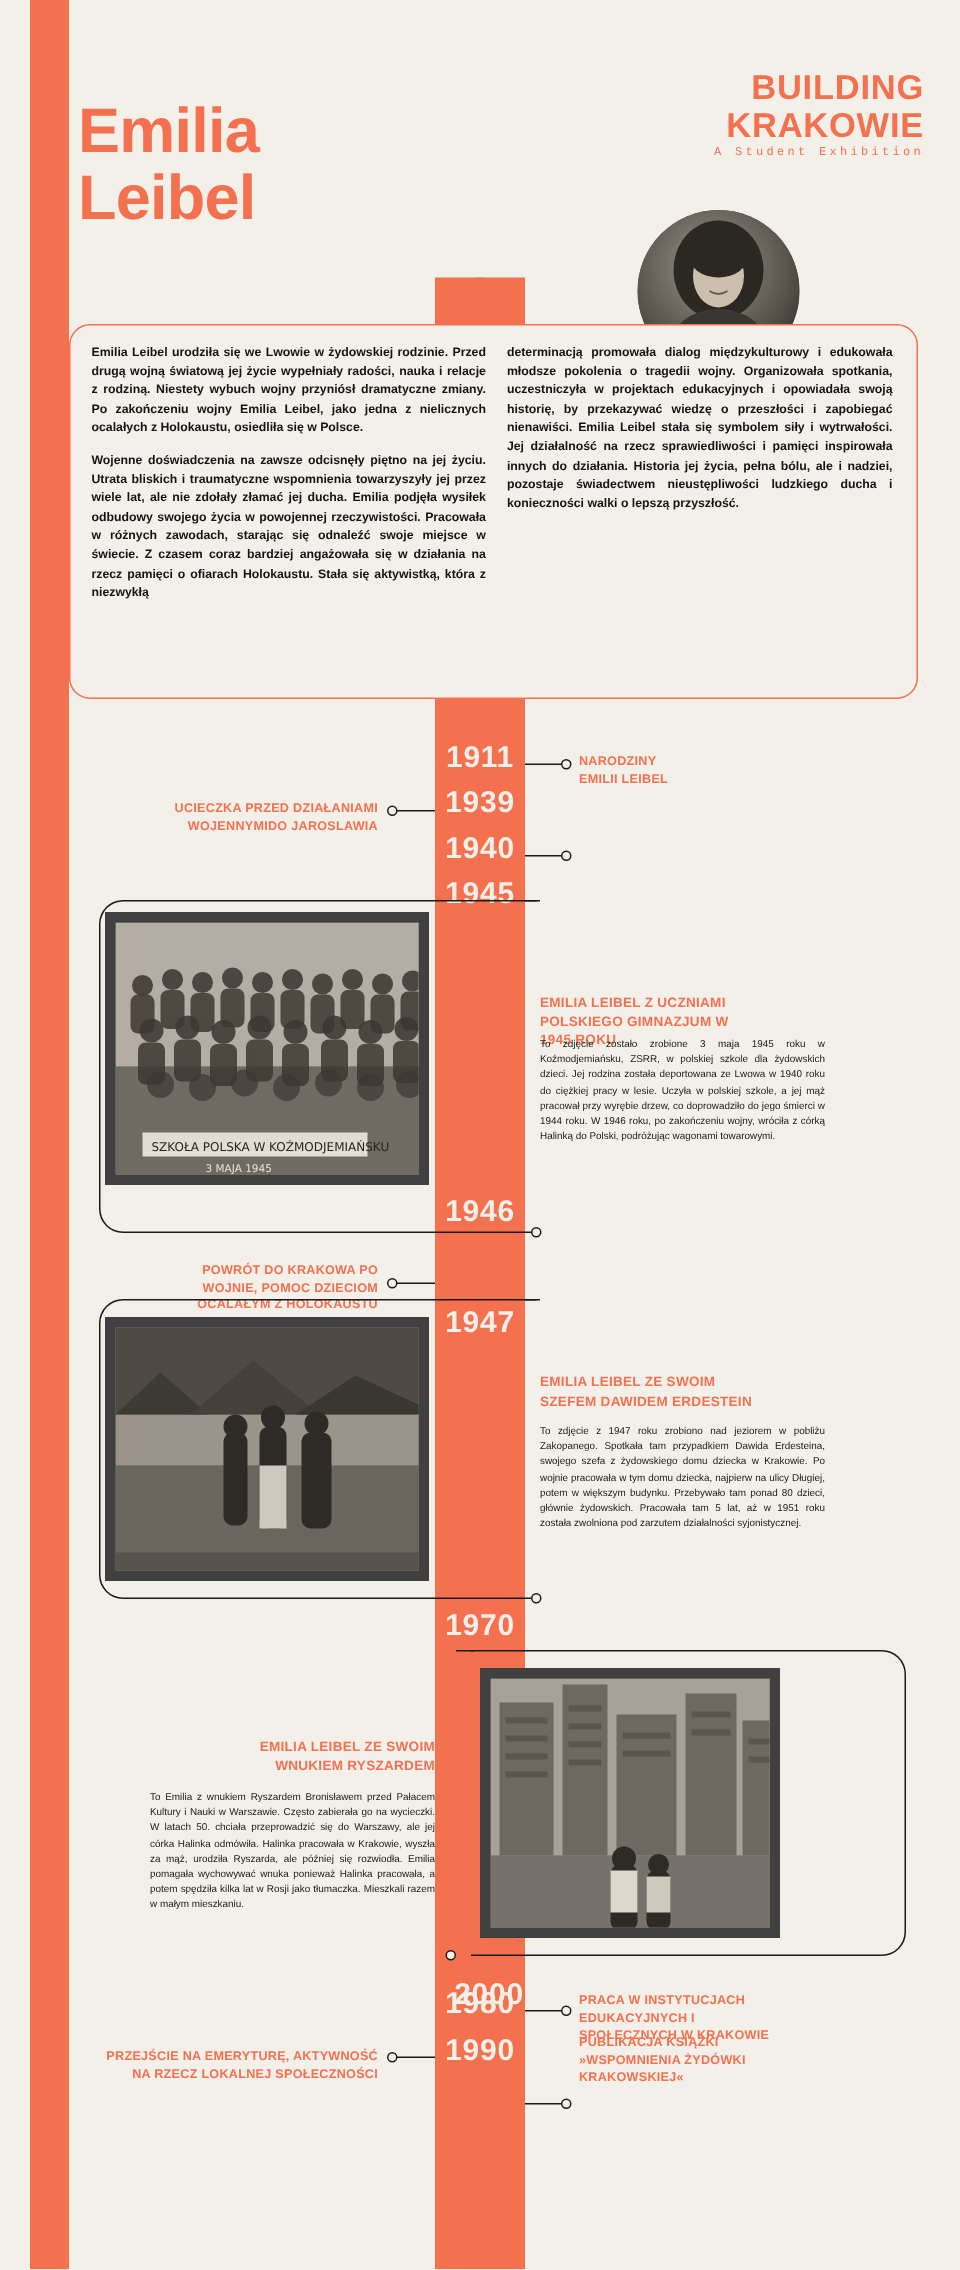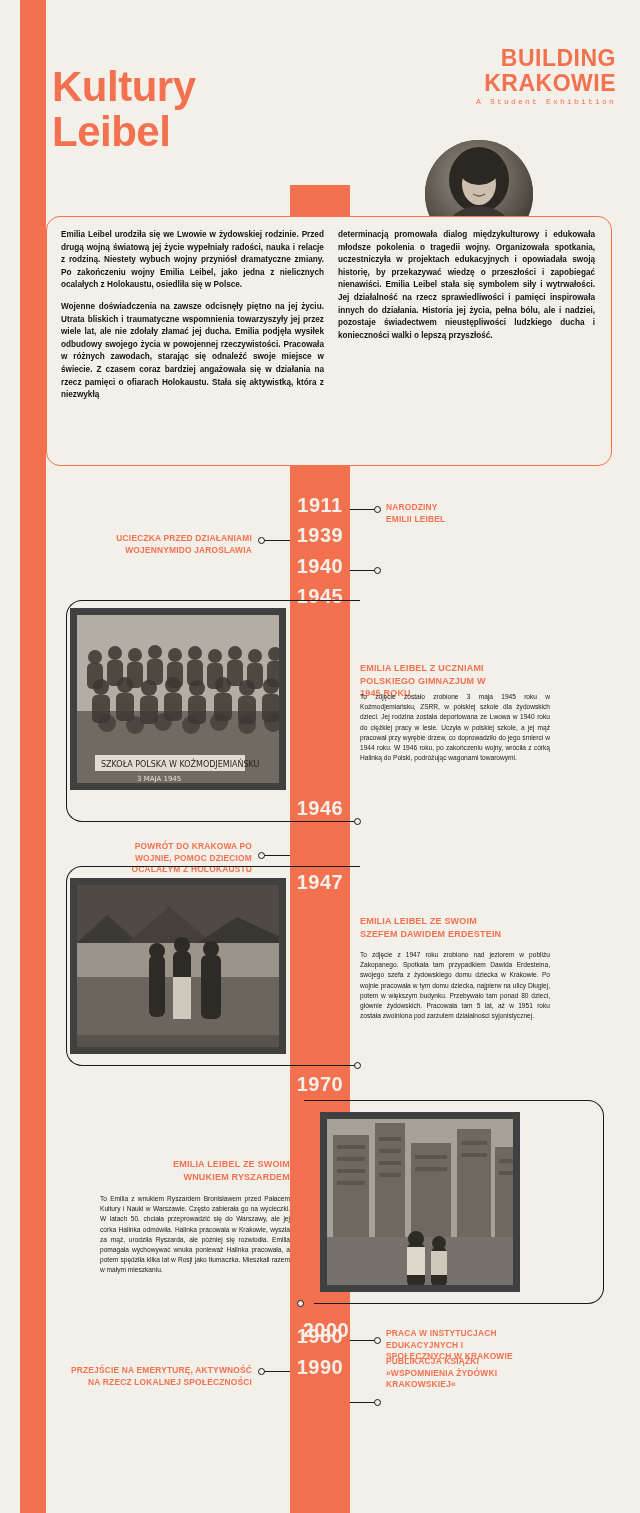--- a/index.html
+++ b/index.html
@@ -193,21 +193,21 @@
 </head>
 <body>
 
 <div class="page">
 
   <div class="left-bar"></div>
   <div class="spine"></div>
   <div class="spine-top-round"></div>
 
   <div class="title">
-    <div>Kultury</div>
+    <div>Emilia</div>
     <div>Leibel</div>
   </div>
 
   <div class="brand">
     <div class="b1">BUILDING</div>
     <div class="b2">KRAKOWIE</div>
     <div class="b3">A Student Exhibition</div>
   </div>
 
   <div class="portrait">

